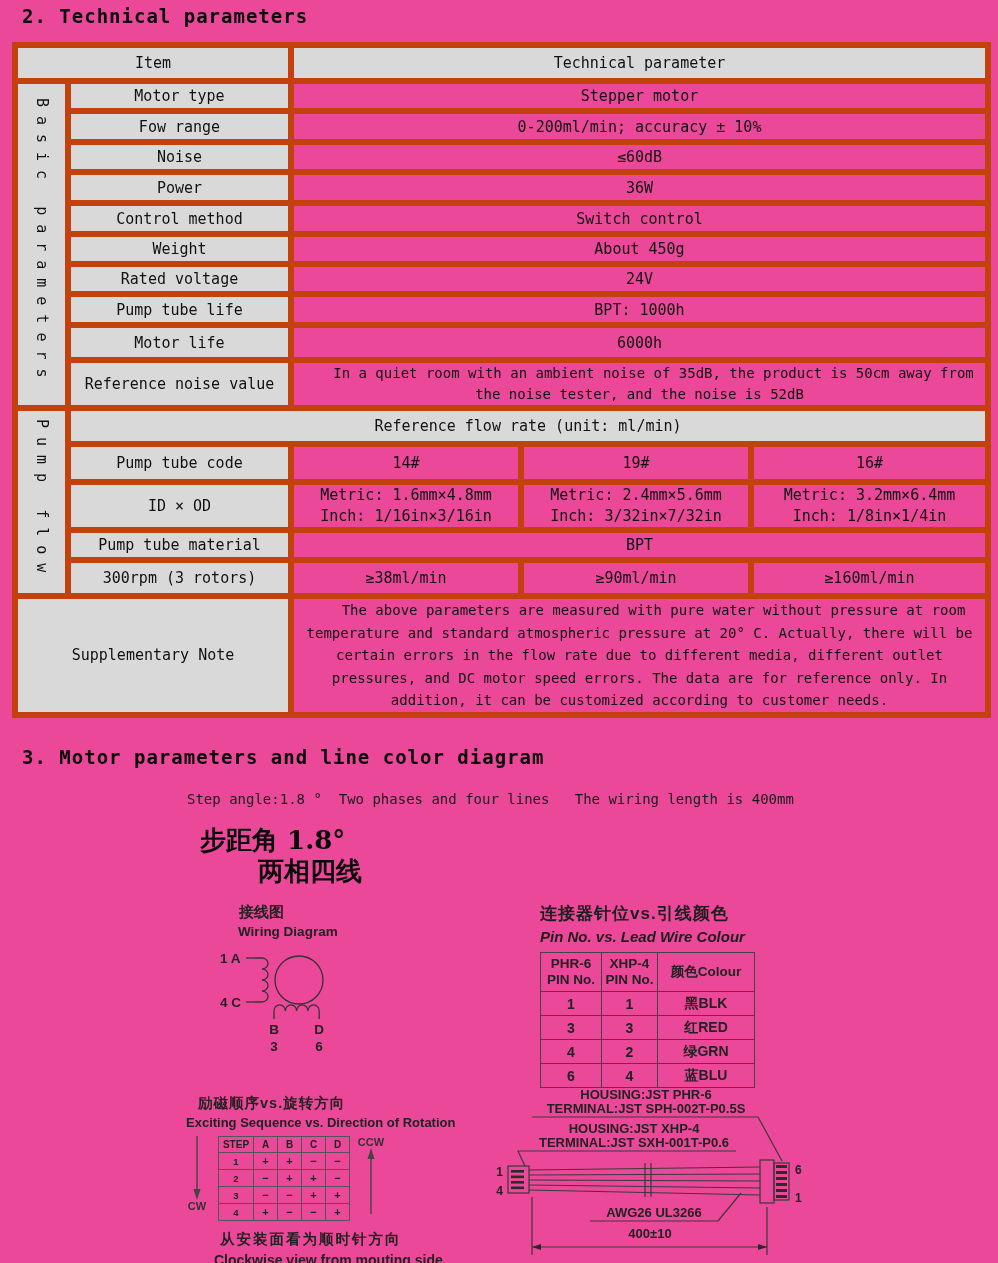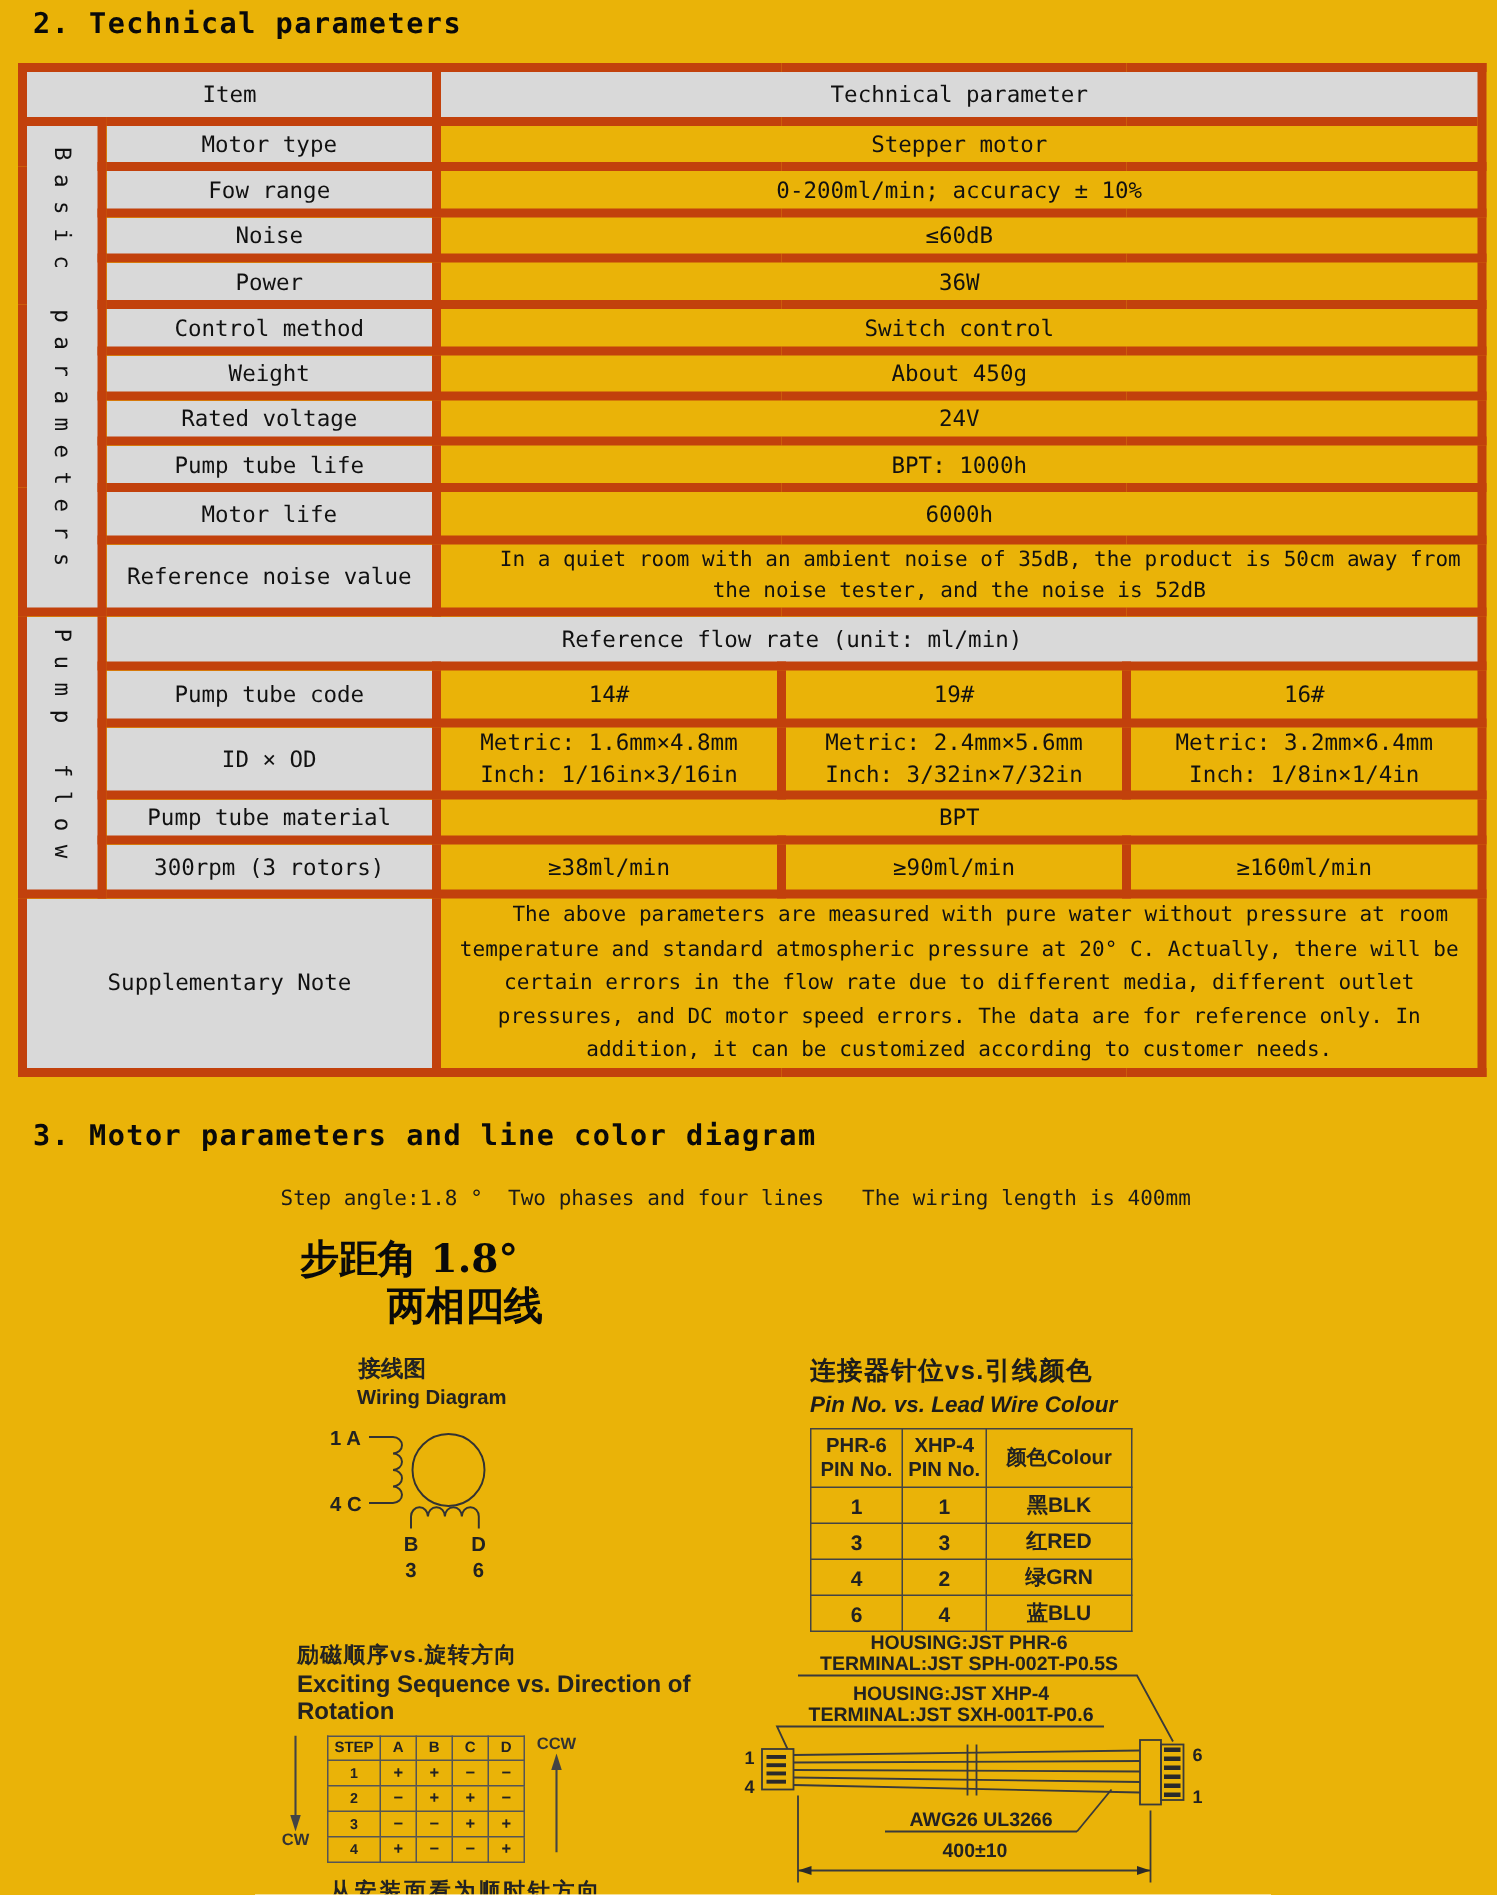--- a/index.html
+++ b/index.html
@@ -1,16 +1,16 @@
 <!DOCTYPE html>
 <html><head>
 <meta charset="utf-8">
 <style>
   html,body{margin:0;padding:0;background:#fff;}
-  .page{position:relative;width:998px;height:1263px;background:#eab308;color:#111;
+  .page{position:relative;width:998px;height:1263px;background:#ec4899;color:#111;
         font-family:"DejaVu Sans Mono",monospace;overflow:hidden;}
 
   
   .sec-title{position:absolute;font:bold 19px/1.2 "DejaVu Sans Mono",monospace;letter-spacing:1px;color:#0a0a0a;}
   #s2-title{left:22px;top:5px;}
   #s3-title{left:22px;top:746px;}
 
   
   .tech-table{position:absolute;left:12px;top:42px;width:973px;border-collapse:collapse;
               table-layout:fixed;font-size:15px;border:3px solid #111;}
@@ -45,21 +45,21 @@
   .pin-title-en{font-size:15px;font-weight:bold;margin-top:3px;font-style:italic;}
   .pin-table{border-collapse:collapse;margin-top:7px;}
   .pin-table td{border:1.6px solid #444;text-align:center;vertical-align:middle;
                 font-size:14px;font-weight:600;color:#222;}
   .pin-table tr.ph td{height:36px;font-size:13.5px;font-weight:bold;line-height:1.2;}
   .pin-table tr.pr td{height:21px;}
   .pin-c1{width:58px}.pin-c2{width:53px}.pin-c3{width:94px}
 
   .excite-block{position:absolute;left:186px;top:1094px;width:310px;font-family:"Liberation Sans",sans-serif;color:#222;}
   .excite-title-cn{font-size:14.5px;font-weight:bold;margin-left:12px;letter-spacing:1px;}
-  .excite-title-en{font-size:16px;font-weight:600;margin-top:2px;margin-left:12px;}
+  .excite-title-en{font-size:13px;font-weight:600;margin-top:2px;}
   .excite-mid{display:flex;align-items:flex-start;margin-top:6px;}
   .arrow-col{display:flex;flex-direction:column;align-items:center;width:22px;}
   .arrow-col svg line{stroke:#444;stroke-width:1.4;}
   .arrow-col svg polygon{fill:#444;}
   .cwl,.ccwl{font-size:11px;font-weight:bold;color:#333;}
   .ex-table{border-collapse:collapse;margin:0 10px;}
   .ex-table td{border:1.2px solid #555;text-align:center;font-size:11px;font-weight:600;
                width:23px;height:16px;padding:0;color:#222;}
   .ex-table td.stepc{width:34px;font-size:9.5px;font-weight:bold;}
   .ex-table tr.eh td{height:15px;font-size:10px;font-weight:bold;}

